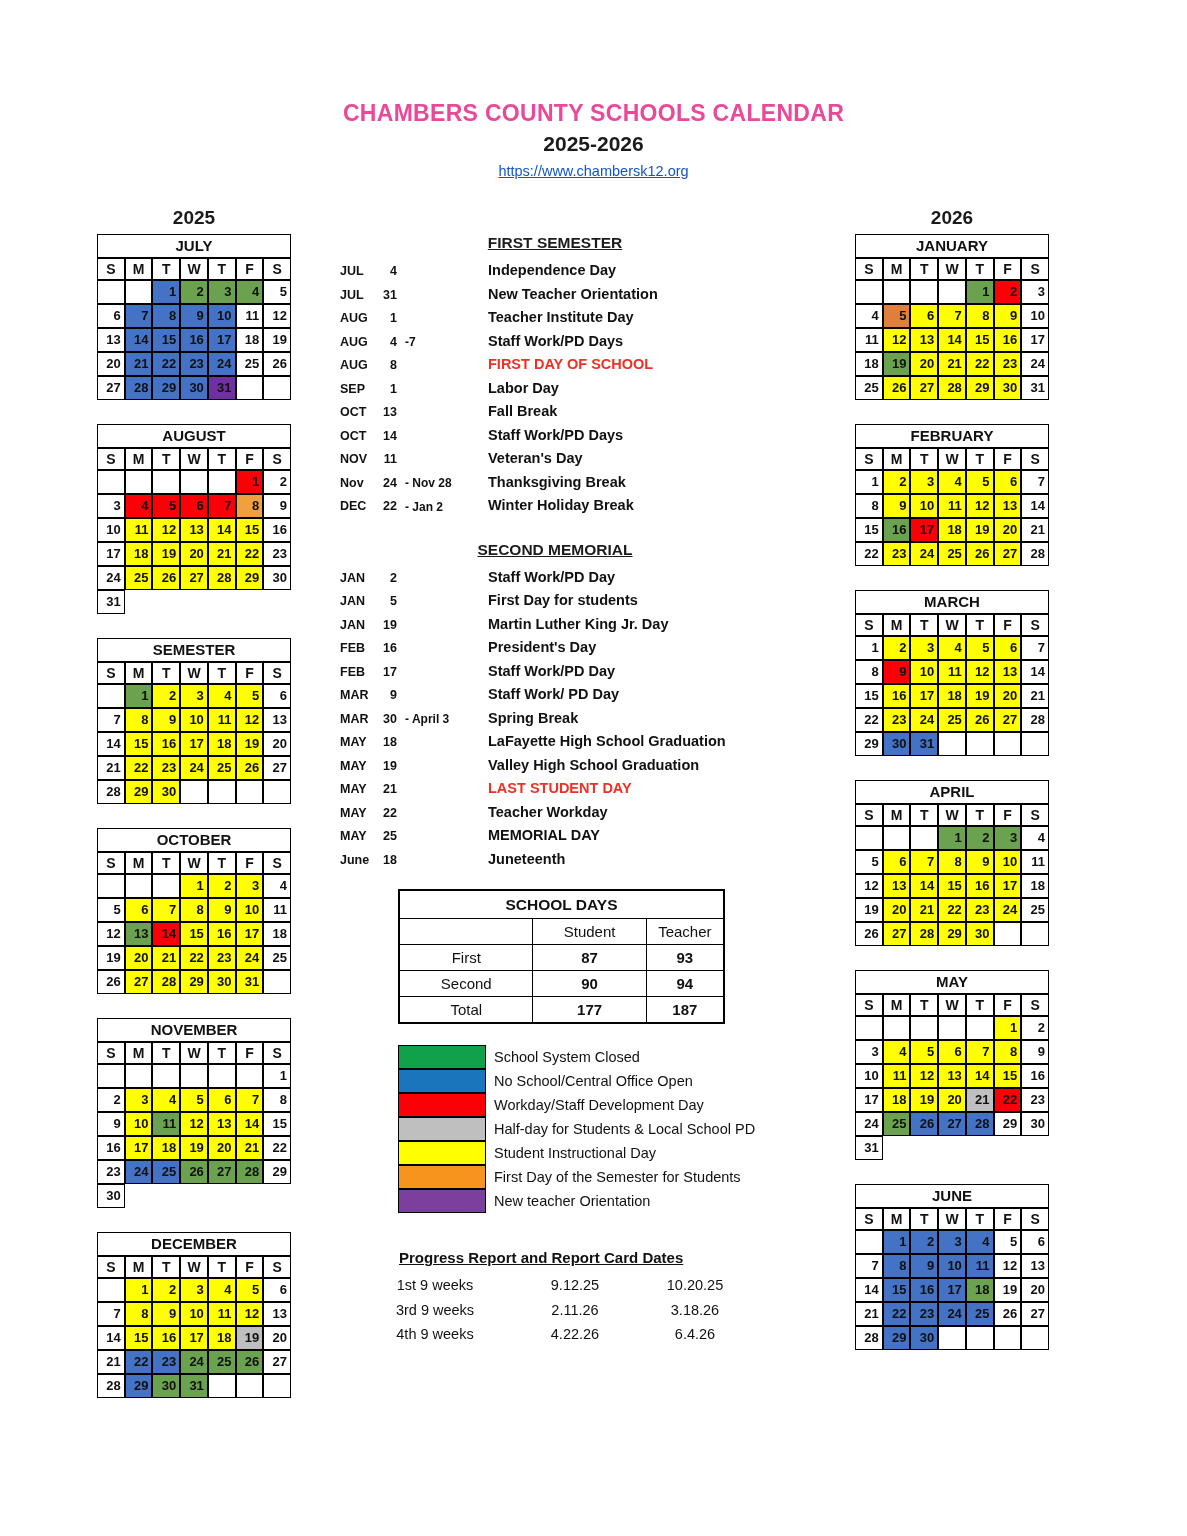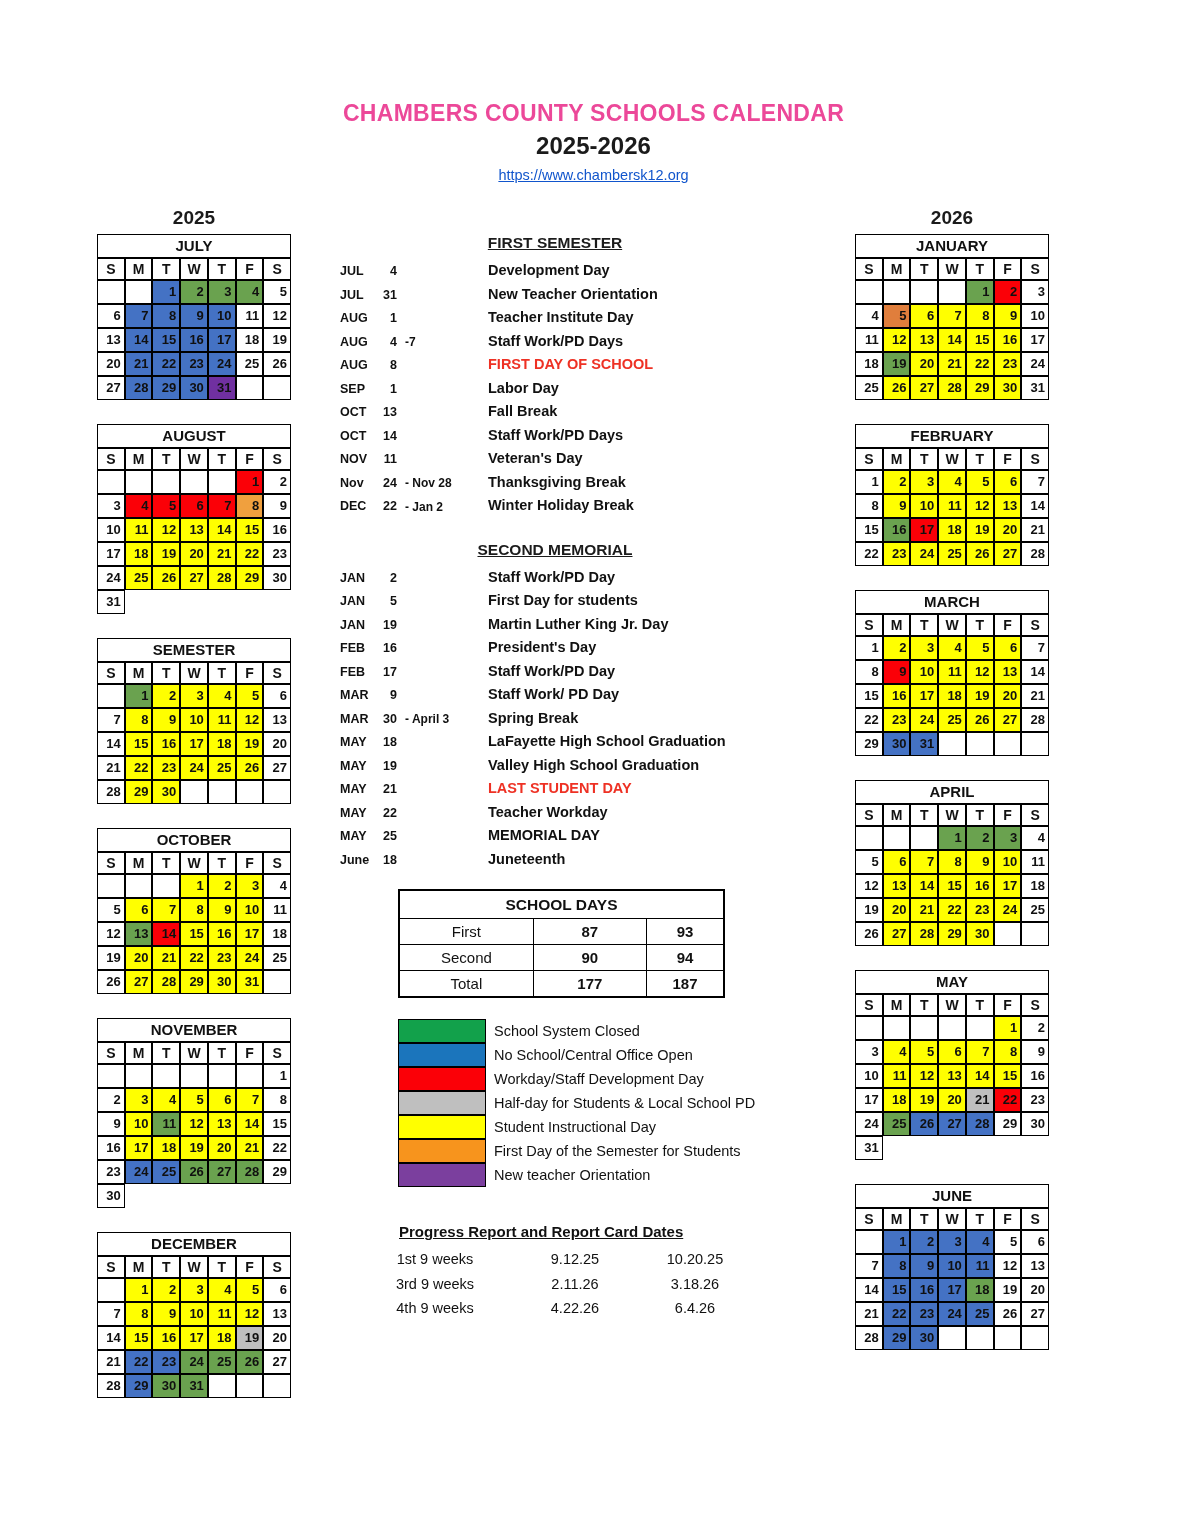--- a/index.html
+++ b/index.html
@@ -4,21 +4,21 @@
 <style>
   html,body { margin:0; padding:0; }
   body {
     width:1187px; height:1536px; position:relative; background:#ffffff;
     font-family:"Liberation Sans", sans-serif; color:#111;
     overflow:hidden;
   }
   
   .header { position:absolute; top:100px; left:0; width:100%; text-align:center; }
   .header .title { font-size:23px; font-weight:600; letter-spacing:.3px; color:#ec4899; }
-  .header .subtitle { font-size:24px; font-weight:700; margin-top:5px; color:#1b1b1b;text-align:center; }
+  .header .subtitle { font-size:21px; font-weight:700; margin-top:5px; color:#1b1b1b;text-align:center; }
   .header .link { font-size:14.5px; margin-top:7px; }
   .header .link a { color:#1155CC; text-decoration:underline; cursor:pointer; }
 
   
   #col-left  { position:absolute; left:97px;  top:207px; width:194px; }
   #col-right { position:absolute; left:855px; top:207px; width:194px; }
   .year-label { text-align:center; font-size:19px; font-weight:700; margin-bottom:5px; color:#1b1b1b; }
   .cal { margin-bottom:24px; }
   .cal-title { border:1px solid #000; font-weight:700; font-size:15px; text-align:center;
                height:22px; line-height:22px; background:#fff; }
@@ -421,21 +421,21 @@
       </div>
     </div>
 </div>
 
 <div id="col-mid">
   <div class="sem-heading">FIRST SEMESTER</div>
   <div class="entries" id="first-sem-list">
       <div class="entry">
         <span class="m">JUL</span>
         <span class="d">4</span>
-        <span class="label">Development Day</span>
+        <span class="label">Independence Day</span>
       </div>
       <div class="entry">
         <span class="m">JUL</span>
         <span class="d">31</span>
         <span class="label">New Teacher Orientation</span>
       </div>
       <div class="entry">
         <span class="m">AUG</span>
         <span class="d">1</span>
         <span class="label">Teacher Institute Day</span>
@@ -557,20 +557,25 @@
 
   <table id="school-days">
     <colgroup>
         <col class="c1">
         <col class="c2">
         <col class="c3">
       </colgroup>
     <tbody id="school-days-body">
         <tr>
           <td class="sd-title" colspan="3">SCHOOL DAYS</td>
+        </tr>
+        <tr>
+          <td></td>
+          <td>Student</td>
+          <td>Teacher</td>
         </tr>
         <tr>
           <td>First</td>
           <td class="num">87</td>
           <td class="num">93</td>
         </tr>
         <tr>
           <td>Second</td>
           <td class="num">90</td>
           <td class="num">94</td>

